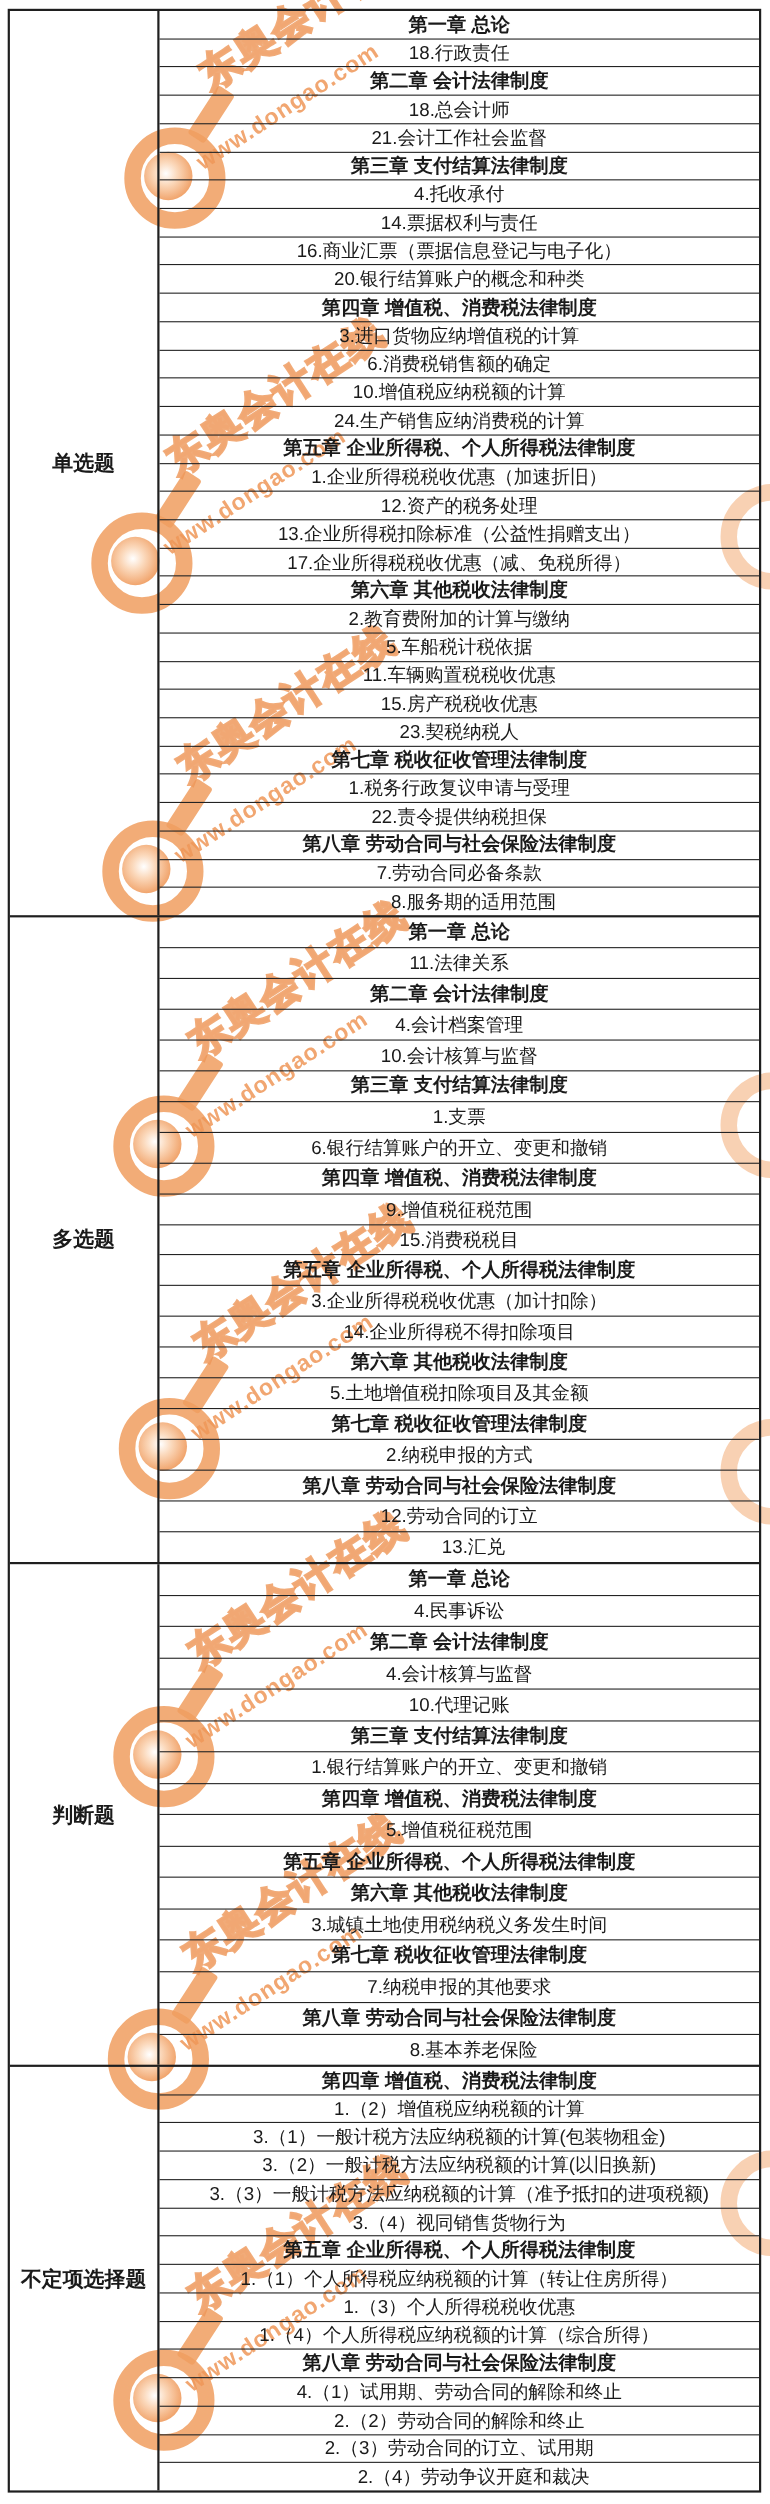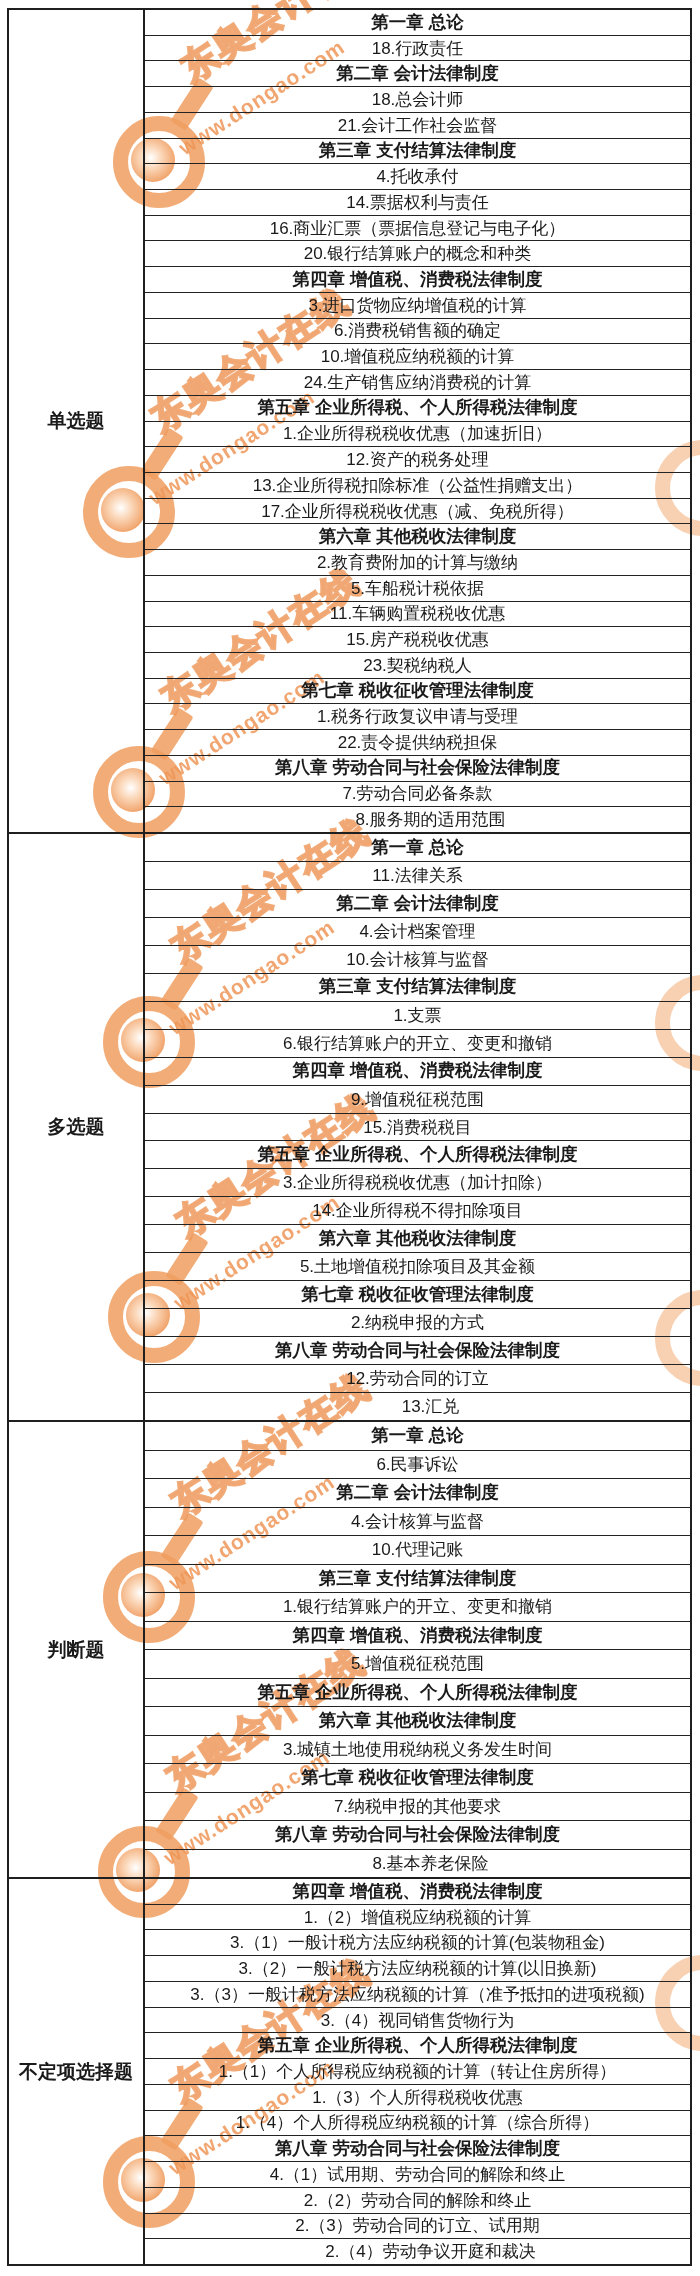--- a/index.html
+++ b/index.html
@@ -201,21 +201,21 @@
           <div class="row">2.纳税申报的方式</div>
           <div class="row chapter">第八章 劳动合同与社会保险法律制度</div>
           <div class="row">12.劳动合同的订立</div>
           <div class="row">13.汇兑</div>
         </div>
       </div>
       <div class="section" style="height: 457px;">
         <div class="label-cell">判断题</div>
         <div class="rows">
           <div class="row chapter">第一章 总论</div>
-          <div class="row">6.民事诉讼</div>
+          <div class="row">4.民事诉讼</div>
           <div class="row chapter">第二章 会计法律制度</div>
           <div class="row">4.会计核算与监督</div>
           <div class="row">10.代理记账</div>
           <div class="row chapter">第三章 支付结算法律制度</div>
           <div class="row">1.银行结算账户的开立、变更和撤销</div>
           <div class="row chapter">第四章 增值税、消费税法律制度</div>
           <div class="row">5.增值税征税范围</div>
           <div class="row chapter">第五章 企业所得税、个人所得税法律制度</div>
           <div class="row chapter">第六章 其他税收法律制度</div>
           <div class="row">3.城镇土地使用税纳税义务发生时间</div>

